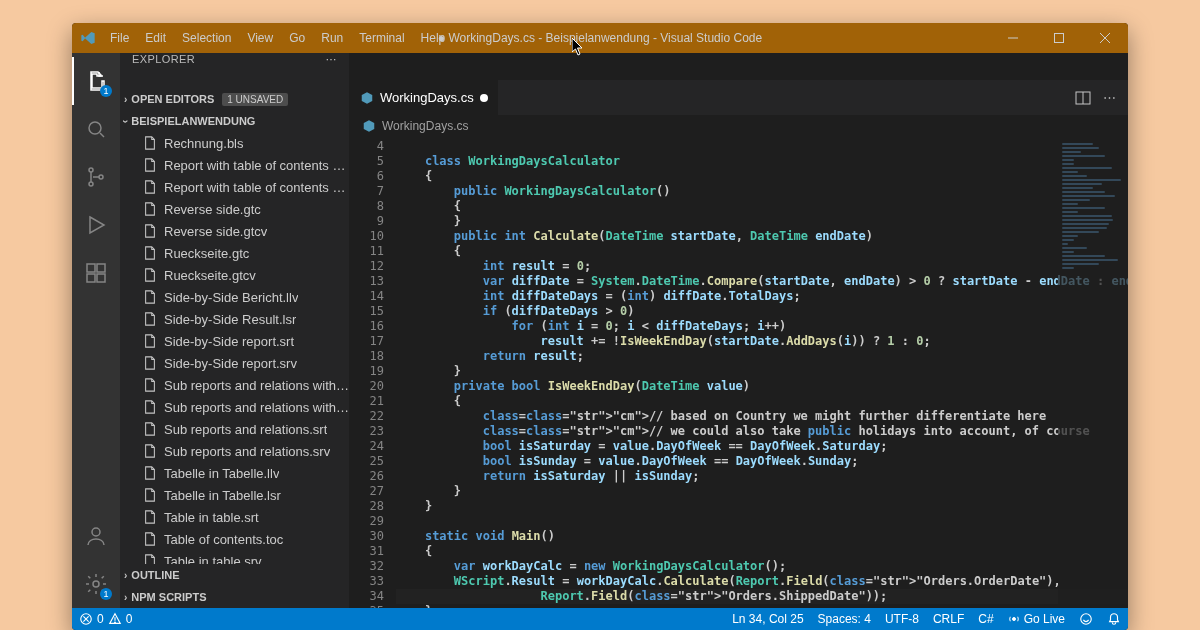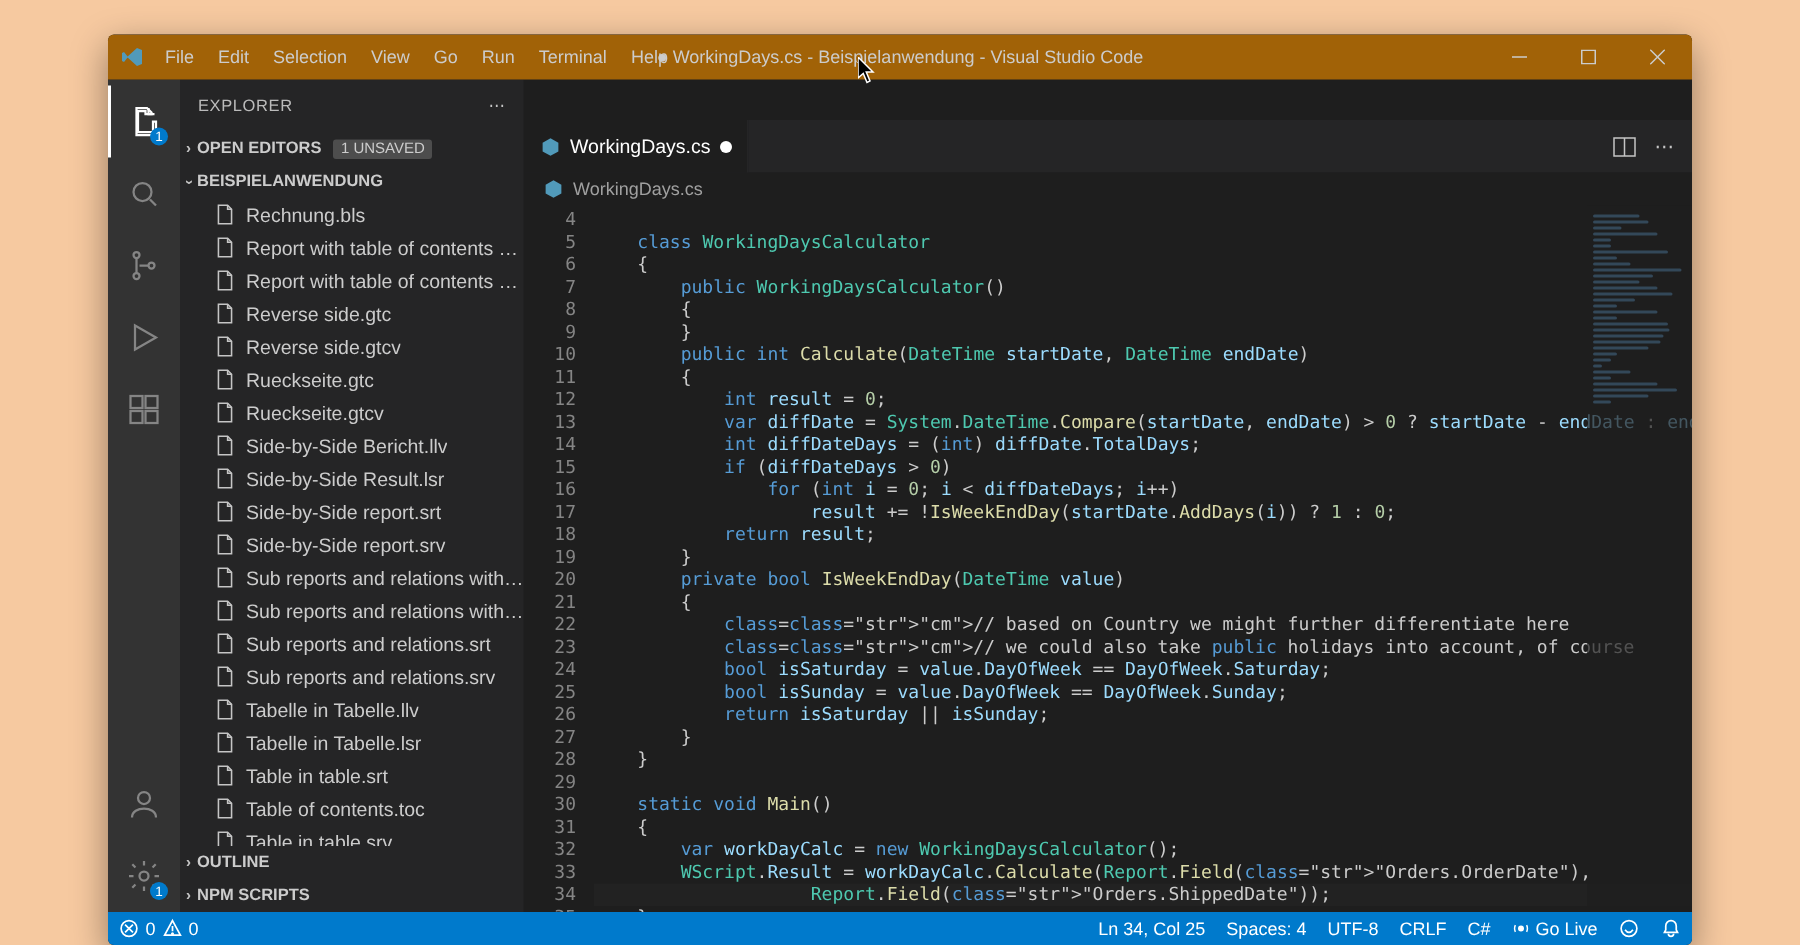--- a/index.html
+++ b/index.html
@@ -118,21 +118,20 @@
 .sidebar {
   width: 230px;
   background: #252526;
   display: flex;
   flex-direction: column;
   border-right: 1px solid #1e1e1e;
 }
 .sidebar-header {
   height: 35px;
   display: flex;
-  align-items: center;
   padding: 0 12px;
   color: #bbbbbb;
   text-transform: uppercase;
   font-size: 11px;
   letter-spacing: 0.4px;
   justify-content: space-between;
 }
 .section-header {
   display: flex;
   align-items: center;
@@ -249,20 +248,21 @@
   padding-right: 12px;
 }
 .gutter div { height: 15px; line-height: 15px; }
 .code-lines {
   flex: 1;
   font-family: Consolas, monospace;
   font-size: 12px;
   padding-top: 2px;
   white-space: pre;
   overflow: hidden;
+  font-weight: bold;
 }
 .code-lines div { height: 15px; line-height: 15px; }
 .kw { color: #569cd6; }
 .type { color: #4ec9b0; }
 .fn { color: #dcdcaa; }
 .var { color: #9cdcfe; }
 .num { color: #b5cea8; }
 .cursor-line { background: rgba(255,255,255,0.02); }
 .minimap {
   position: absolute;

